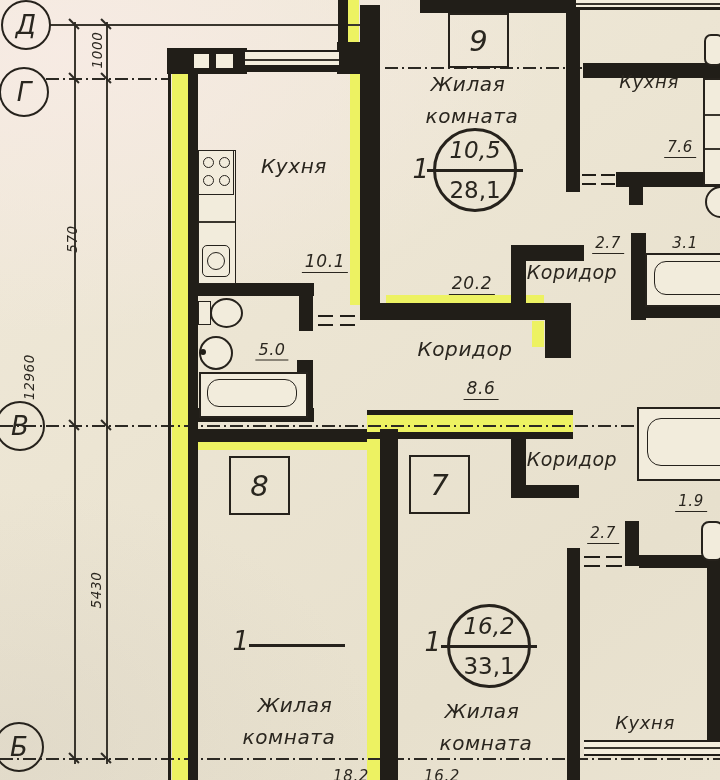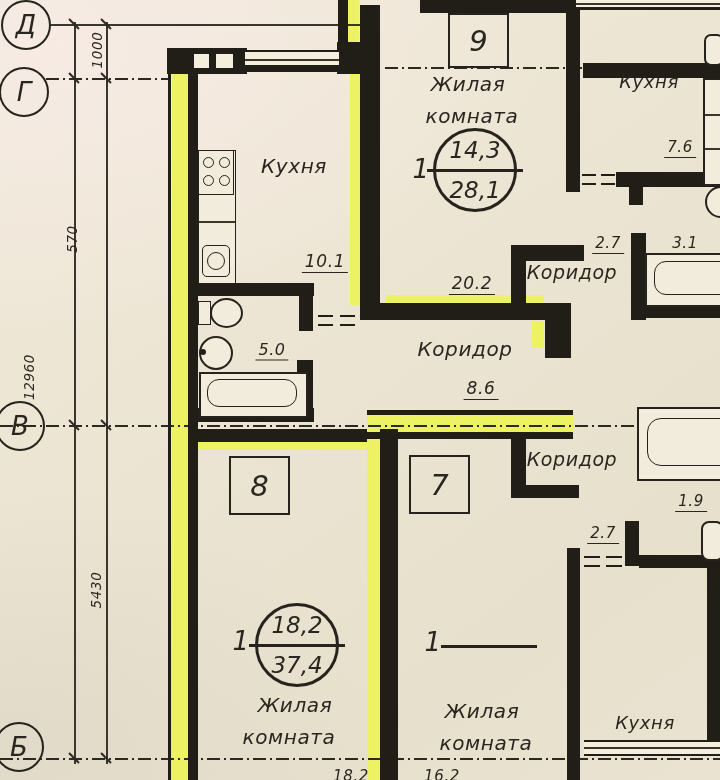--- a/index.html
+++ b/index.html
@@ -18,21 +18,21 @@
   .fix{position:absolute;background:#f2ecdc;border:2px solid #26221c;z-index:4;box-sizing:content-box}
   .fixt{position:absolute;border:2px solid #26221c;background:#f2ecdc;z-index:4}
   .ddash{position:absolute;height:7px;border-top:2.5px solid #211e18;border-bottom:2.5px solid #211e18;z-index:4}
   .txt{position:absolute;z-index:5;font-style:italic;white-space:nowrap;transform:translate(-50%,-50%);letter-spacing:.6px;color:#2a261f}
   .dim{border-bottom:1.6px solid #2a261f;padding:0 3px 1px}
   .rot{transform:translate(-50%,-50%) rotate(-90deg)}
   .axc{position:absolute;width:46px;height:46px;border:2.5px solid #26221c;border-radius:50%;display:flex;align-items:center;justify-content:center;font-size:26px;font-style:italic;z-index:5}
   .sq{position:absolute;border:2.5px solid #26221c;display:flex;align-items:center;justify-content:center;font-size:29px;font-style:italic;z-index:5}
   .stamp{position:absolute;width:78px;height:78px;border:3px solid #26221c;border-radius:50%;z-index:5}
   .stamp .t{position:absolute;left:0;right:0;top:6px;text-align:center;font-size:23px;font-style:italic}
-  .stamp .b{position:absolute;left:0;right:0;bottom:6px;text-align:center;font-size:23px;font-style:italic}
+  .stamp .b{position:absolute;left:0;right:0;bottom:6px;text-align:center;font-size:23px;}
   .sline{position:absolute;height:2.5px;background:#26221c;z-index:6}
   .c{position:absolute;border:1.5px solid #26221c;border-radius:50%;background:transparent}
 </style>
 </head>
 <body>
 
 <div class="plan">
 
   <div class="yel" style="left:172px;top:55px;width:16px;height:725px"></div>
   <div class="yel" style="left:348px;top:0;width:11px;height:55px"></div>
@@ -167,33 +167,33 @@
     </div>
   <div class="sq" style="left:229px;top:456px;width:57px;height:55px">
       <span>8</span>
     </div>
   <div class="sq" style="left:409px;top:455px;width:57px;height:55px">
       <span>7</span>
     </div>
 
   <div class="txt" style="left:421px;top:169px;font-size:26px">1</div>
   <div class="stamp" style="left:433px;top:128px">
-    <div class="t">14,3</div>
+    <div class="t">10,5</div>
     <div class="b">28,1</div>
   </div>
   <div class="sline" style="left:427px;top:169px;width:96px"></div>
 
   <div class="txt" style="left:241px;top:641px;font-size:26px">1</div>
-  <div class="stamp" style="left:255px;top:603px">
-    <div class="t">18,2</div>
-    <div class="b">37,4</div>
-  </div>
   <div class="sline" style="left:249px;top:644px;width:96px"></div>
 
   <div class="txt" style="left:433px;top:642px;font-size:26px">1</div>
+  <div class="stamp" style="left:447px;top:604px">
+    <div class="t">16,2</div>
+    <div class="b">33,1</div>
+  </div>
   <div class="sline" style="left:441px;top:645px;width:96px"></div>
 
   <div class="txt" style="left:294px;top:166px;font-size:20px">Кухня</div>
   <div class="txt" style="left:325px;top:261px;font-size:17px"><span class="dim">10.1</span></div>
   <div class="txt" style="left:272px;top:349px;font-size:16px"><span class="dim">5.0</span></div>
 
   <div class="txt" style="left:468px;top:84px;font-size:20px">Жилая</div>
   <div class="txt" style="left:472px;top:116px;font-size:20px">комната</div>
   <div class="txt" style="left:472px;top:283px;font-size:17px"><span class="dim">20.2</span></div>
 

